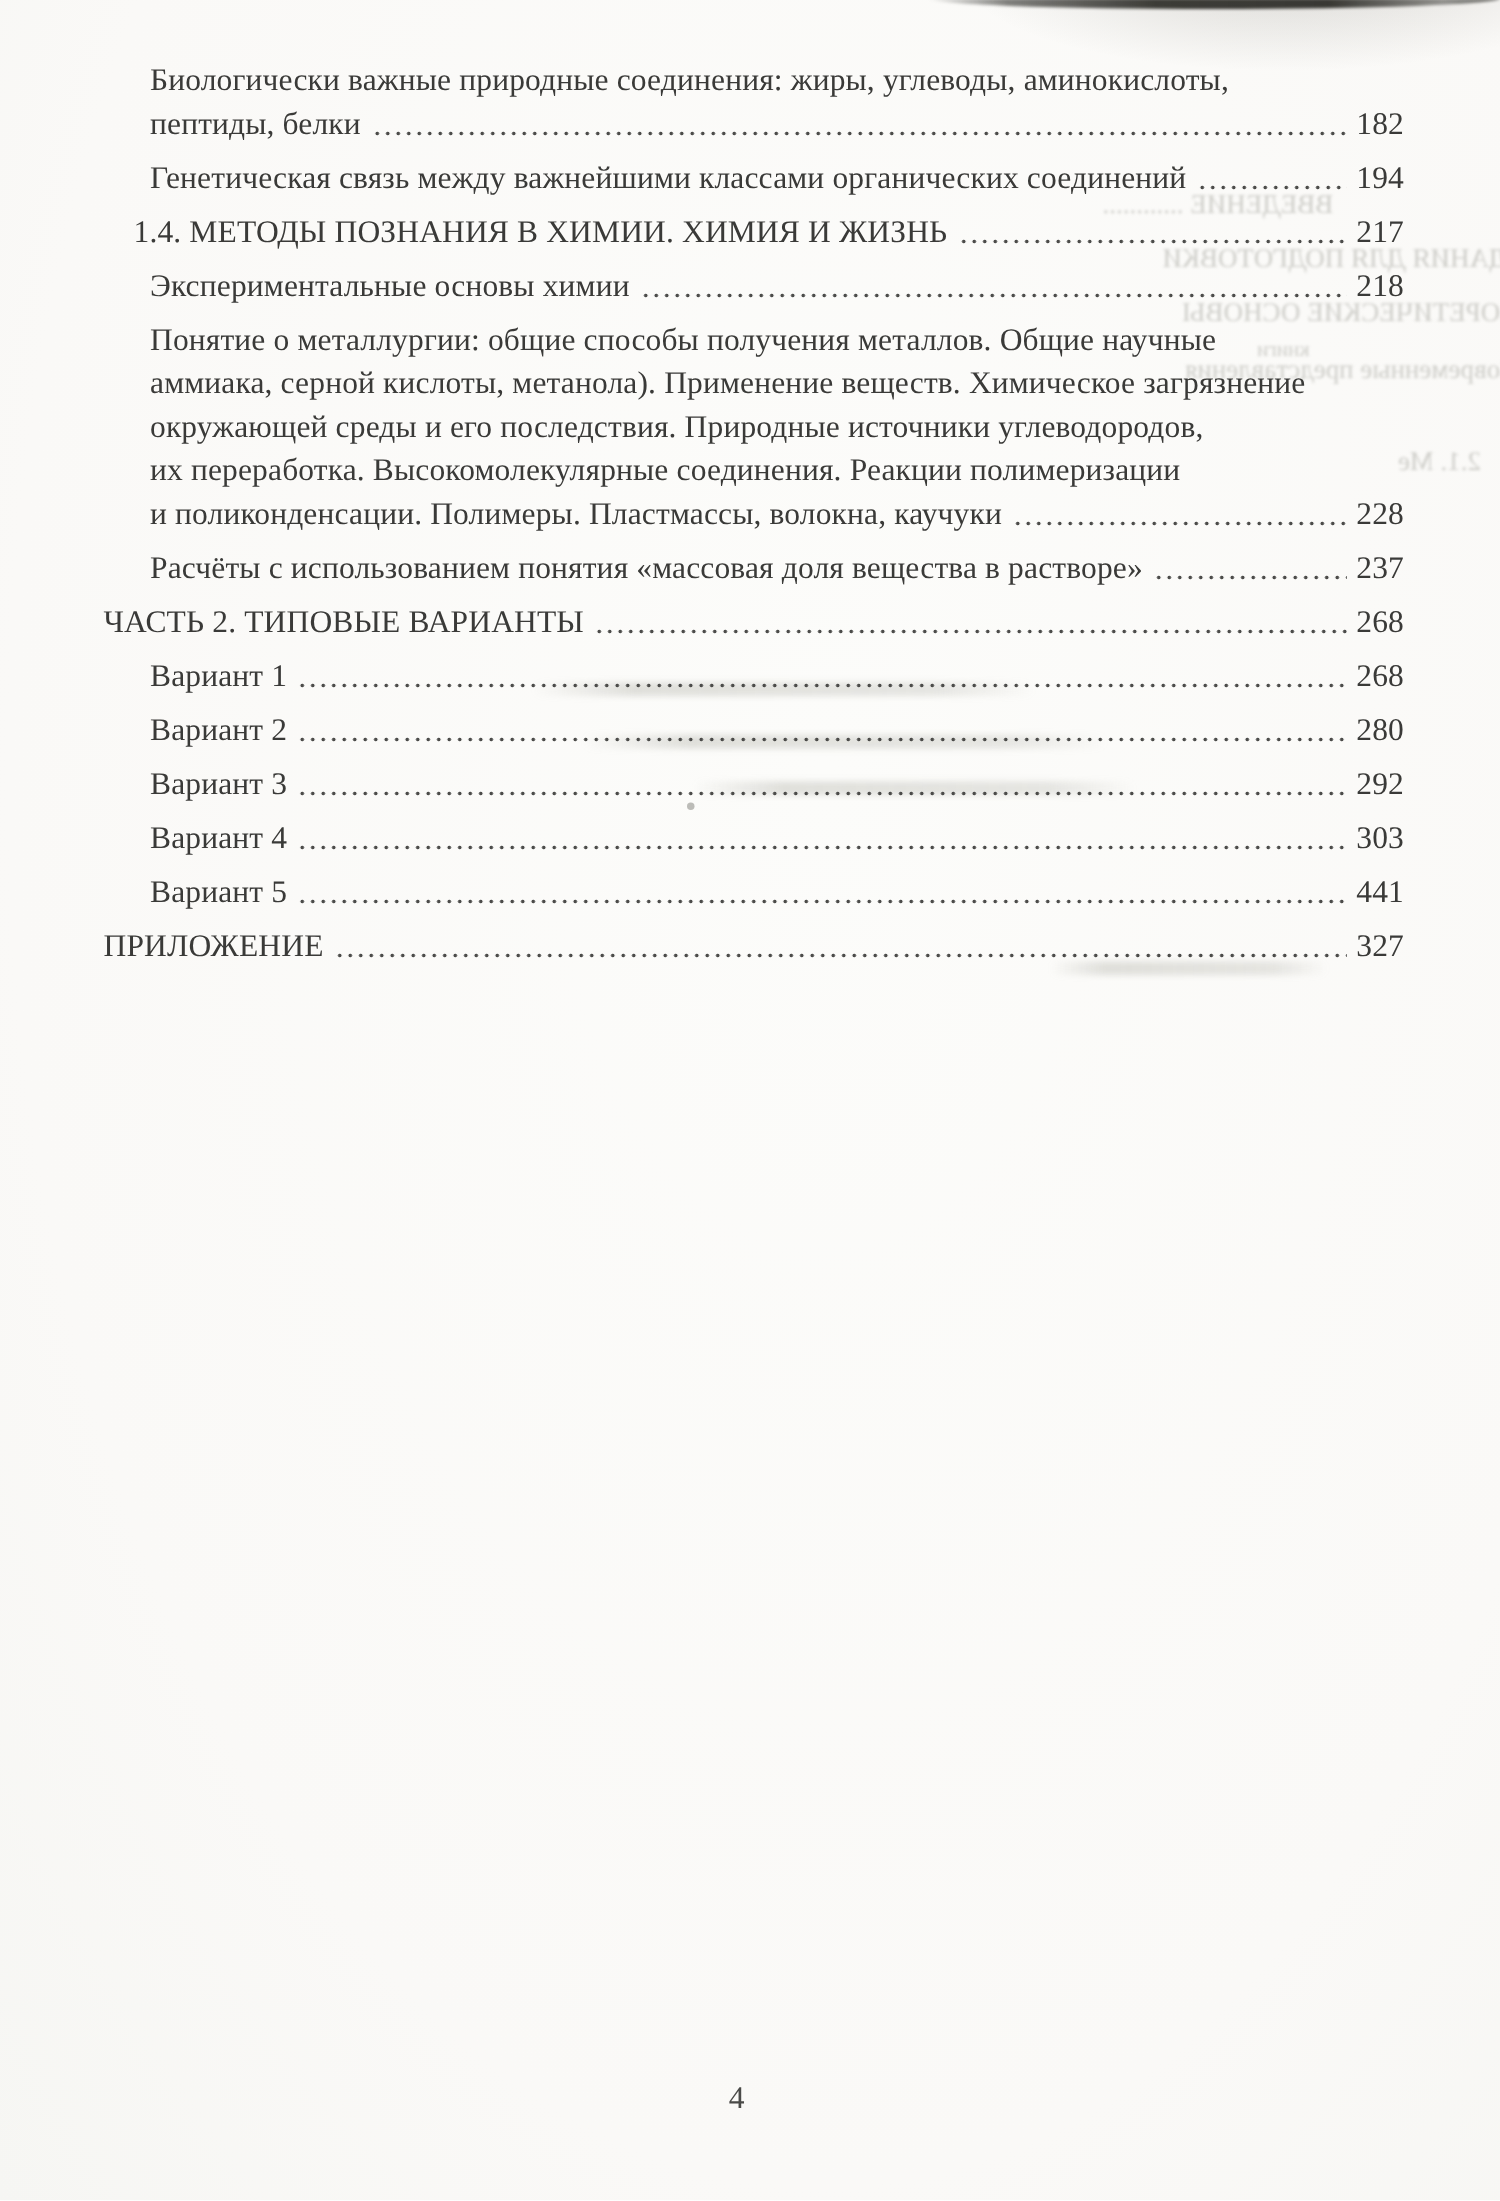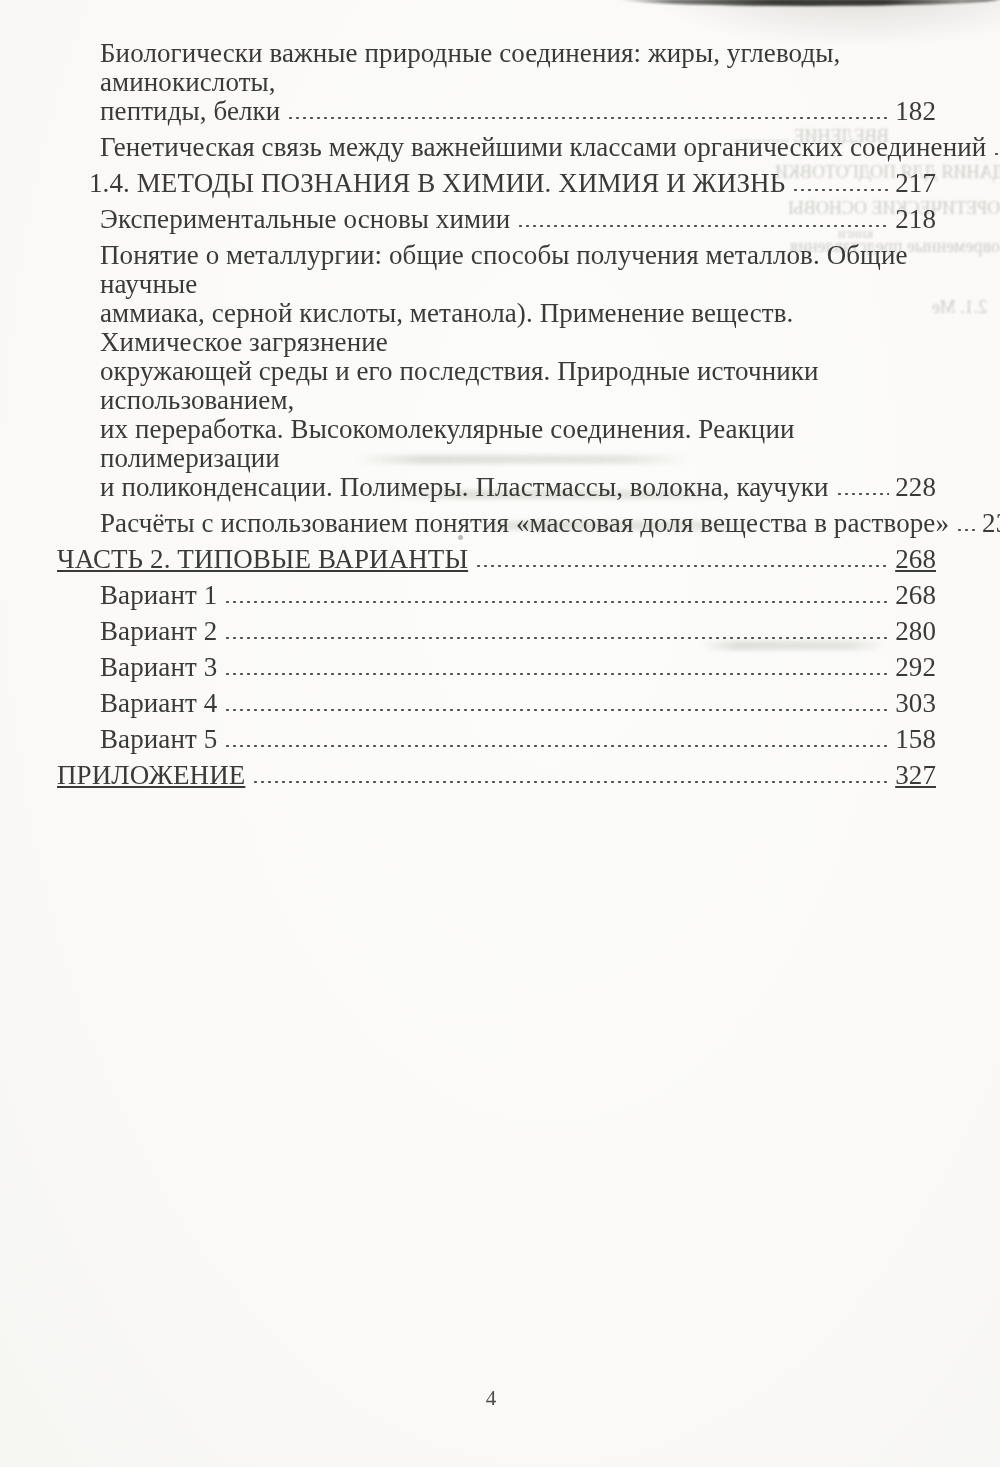--- a/index.html
+++ b/index.html
@@ -13,25 +13,25 @@
     width: 1000px; height: 1467px;
     overflow: hidden;
     background: radial-gradient(ellipse at 55% 35%, #fcfcfa 0%, #faf9f7 70%, #f6f6f3 100%);
     color: #3a3a38;
   }
 
   
   .toc {
     position: absolute;
     left: 57px; top: 39px; width: 879px;
-    font-size: 27px; line-height: 29px;
+    font-size: 21px; line-height: 29px;
     letter-spacing: 0.1px;
   }
   .entry { margin-bottom: 7px; }
-  .ind0 { margin-left: 0; text-decoration: underline; }
+  .ind0 { margin-left: 12px; }
   .ind1 { margin-left: 32px; }
   .ind2 { margin-left: 43px; }
   .row { display: flex; align-items: baseline; justify-content: space-between; }
   .txt { white-space: nowrap; }
   .leader {
     flex: 1 1 auto;
     height: 6px;
     align-self: flex-end;
     margin: 0 6px 5px 7px;
     background-image: radial-gradient(circle, #4c4c4a 1.05px, rgba(0,0,0,0) 1.45px);
@@ -141,21 +141,21 @@
       <div class="row">
         <span class="txt">Экспериментальные основы химии</span>
         <span class="leader"></span>
         <span class="pg">218</span>
       </div>
     </div>
 
     <div class="entry ind2">
       <div>Понятие о металлургии: общие способы получения металлов. Общие научные</div>
       <div>аммиака, серной кислоты, метанола). Применение веществ. Химическое загрязнение</div>
-      <div>окружающей среды и его последствия. Природные источники использованием,</div>
+      <div>окружающей среды и его последствия. Природные источники углеводородов,</div>
       <div>их переработка. Высокомолекулярные соединения. Реакции полимеризации</div>
       <div class="row">
         <span class="txt">и поликонденсации. Полимеры. Пластмассы, волокна, каучуки</span>
         <span class="leader"></span>
         <span class="pg">228</span>
       </div>
     </div>
 
     <div class="entry ind2">
       <div class="row">
@@ -202,21 +202,21 @@
         <span class="txt">Вариант 4</span>
         <span class="leader"></span>
         <span class="pg">303</span>
       </div>
     </div>
 
     <div class="entry ind2">
       <div class="row">
         <span class="txt">Вариант 5</span>
         <span class="leader"></span>
-        <span class="pg">158</span>
+        <span class="pg">441</span>
       </div>
     </div>
 
     <div class="entry ind0">
       <div class="row">
         <span class="txt">ПРИЛОЖЕНИЕ</span>
         <span class="leader"></span>
         <span class="pg">327</span>
       </div>
     </div>

